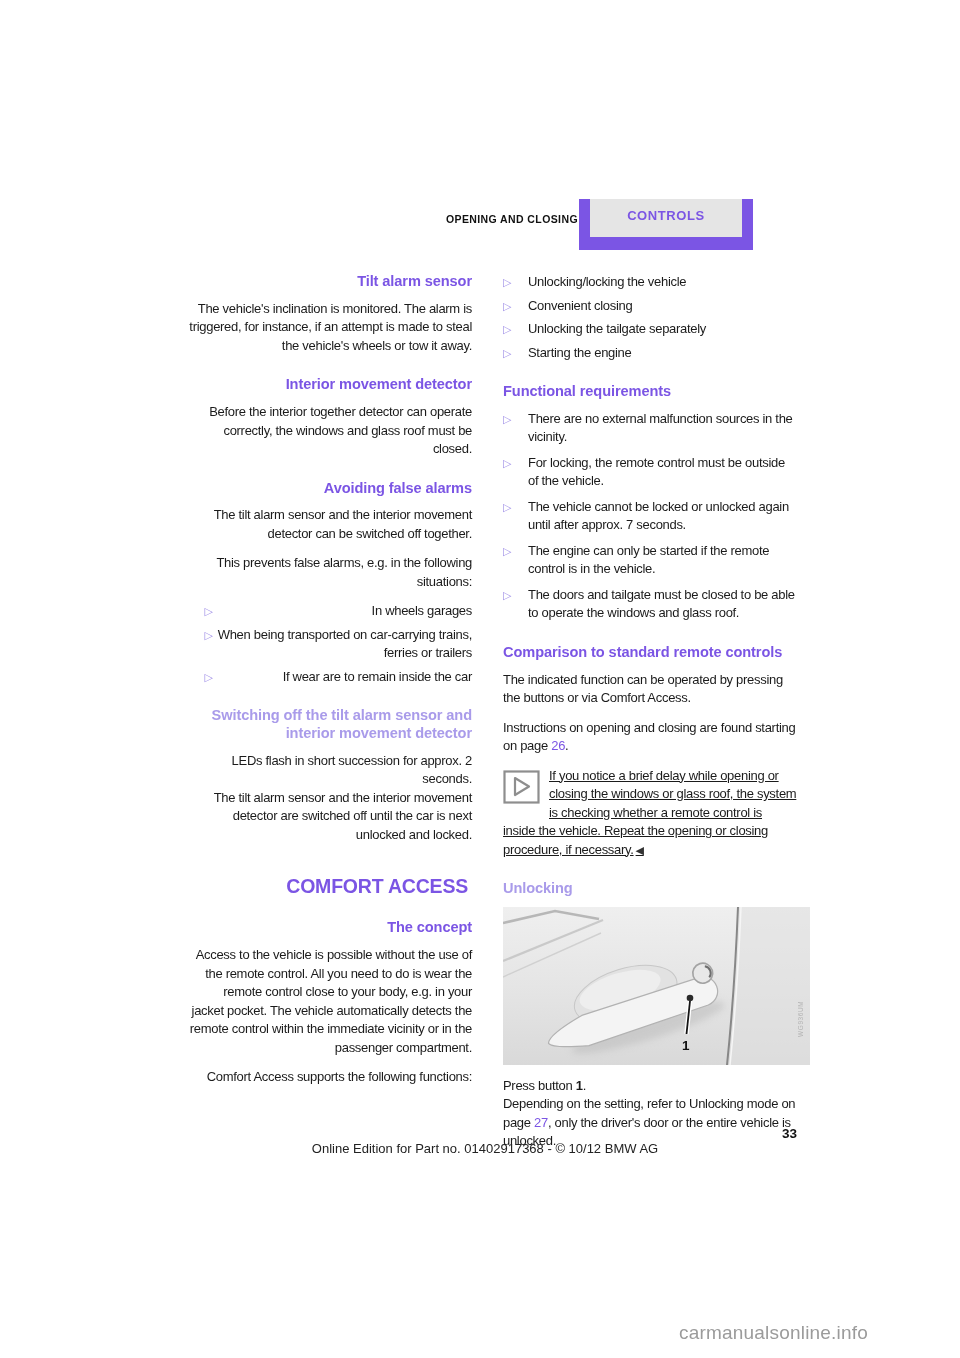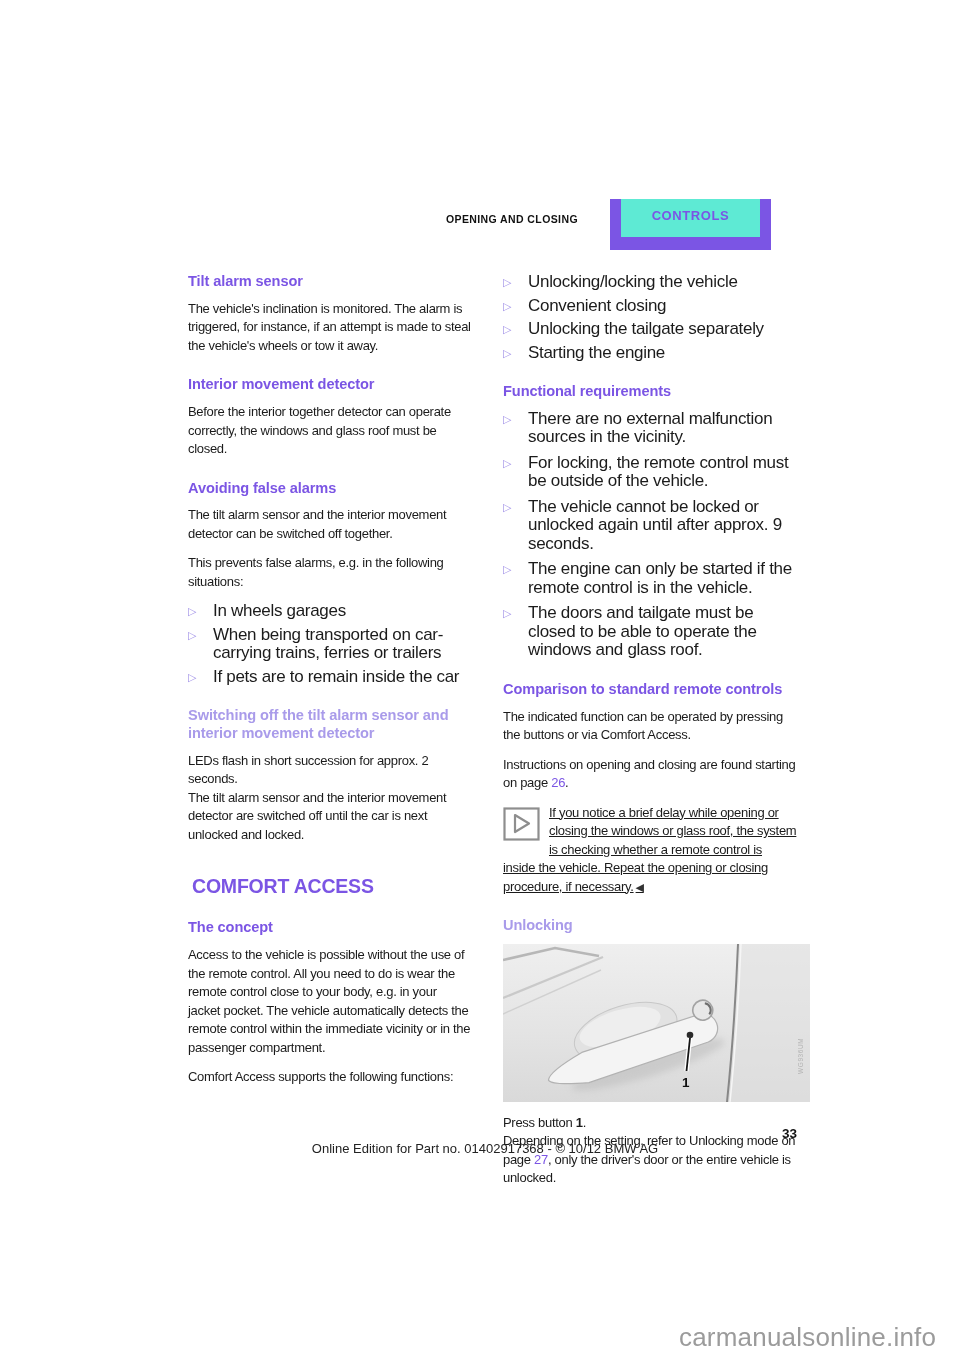--- a/index.html
+++ b/index.html
@@ -8,59 +8,59 @@
     position:relative; width:960px; height:1358px; background:#ffffff;
     font-family:"Liberation Sans","DejaVu Sans",sans-serif;
     color:#1b1b1b; overflow:hidden;
   }
   
   .hdr-section {
     position:absolute; top:213px; left:0; width:578px; text-align:right;
     font-size:10.5px; font-weight:bold; letter-spacing:.4px; color:#111;padding-left:10px;
   }
   .controls-tab {
-    position:absolute; top:199px; left:610px; width:161px; height:51px;
+    position:absolute; top:199px; left:579px; width:174px; height:51px;
     border-left:11px solid #7b55e4; border-right:11px solid #7b55e4; border-bottom:13px solid #7b55e4;
-    background:#5eead4; display:flex; align-items:flex-start; justify-content:center;
+    background:#e5e5e5; display:flex; align-items:flex-start; justify-content:center;
   }
   .controls-tab span {
     margin-top:9px; font-size:13px; font-weight:bold; letter-spacing:.6px; color:#7b55e4;
   }
   
   .content { position:absolute; top:273px; left:188px; width:609px; display:flex; gap:31px; }
-  .col-left  { width:284px; }
+  .col-left  { width:284px;text-align:right; }
   .col-right { width:294px; }
   h3 { font-size:14.6px; line-height:1.22; font-weight:bold; color:#7b55e4; letter-spacing:-.1px; margin:21px 0 9px; }
   h3.first { margin-top:0; }
   h3.light { color:#a99bea; }
   h2.big { font-size:19.5px; font-weight:bold; color:#7b55e4; letter-spacing:-.2px; margin:31px 4px 16px; }
   p { font-size:13px; line-height:18.5px; letter-spacing:-.3px; margin:0 0 11px; }
   p.tight { margin-bottom:0; }
   strong { font-weight:bold; }
   .link { color:#7b55e4; cursor:pointer;margin-top:8px; }
   
   ul.bullets { list-style:none; margin:0 0 6px; }
   ul.bullets li { display:flex; margin:0 0 5px; }
   ul.bullets.spread li { margin-bottom:7px; }
   .b-marker { flex:none; width:25px; color:#9d8ce6; font-size:11px; line-height:18px; }
-  .b-text { flex:1; font-size:17px; line-height:18.5px; letter-spacing:-.3px; }
+  .b-text { flex:1; font-size:13px; line-height:18.5px; letter-spacing:-.3px; }
   
   .remote-btn { display:inline-block; vertical-align:-3px; margin:0 2px; }
   
   .note { margin:2px 0 11px; overflow:visible;text-decoration:underline; }
   .note-icon { float:left; margin:3px 9px 2px 0; }
   .end-mark { color:#333; font-size:11px; margin-left:2px; }
   
   .photo { display:block; margin:3px 0 12px; }
   
   .page-num { position:absolute; top:1126px; left:188px; width:609px; text-align:right;
               font-size:13.5px; font-weight:bold; color:#111; }
   .edition  { position:absolute; top:1141px; left:0; width:970px; text-align:center;
               font-size:13px; color:#222; letter-spacing:0; }
-  .watermark { position:absolute; top:1322px; left:679px; font-size:26px; color:#9b9b9b;
+  .watermark { position:absolute; top:1322px; left:679px; font-size:19px; color:#9b9b9b;
                letter-spacing:.2px; }
 </style>
 </head>
 <body>
 
 <div class="page">
 
   <div class="hdr-section">OPENING AND CLOSING</div>
   <div class="controls-tab">
     <span>CONTROLS</span>
@@ -83,21 +83,21 @@
         <li>
           <span class="b-marker">▷</span>
           <span class="b-text">In wheels garages</span>
         </li>
         <li>
           <span class="b-marker">▷</span>
           <span class="b-text">When being transported on car-carrying trains, ferries or trailers</span>
         </li>
         <li>
           <span class="b-marker">▷</span>
-          <span class="b-text">If pets are to remain inside the car</span>
+          <span class="b-text">If wear are to remain inside the car</span>
         </li>
       </ul>
 
       <h3 class="light">Switching off the tilt alarm sensor and interior movement detector</h3>
       <p class="tight">LEDs flash in short succession for approx. 2 seconds.</p>
       <p>The tilt alarm sensor and the interior movement detector are switched off until the car is next unlocked and locked.</p>
 
       <h2 class="big">COMFORT ACCESS</h2>
 
       <h3>The concept</h3>
@@ -132,21 +132,21 @@
         <li>
           <span class="b-marker">▷</span>
           <span class="b-text">There are no external malfunction sources in the vicinity.</span>
         </li>
         <li>
           <span class="b-marker">▷</span>
           <span class="b-text">For locking, the remote control must be outside of the vehicle.</span>
         </li>
         <li>
           <span class="b-marker">▷</span>
-          <span class="b-text">The vehicle cannot be locked or unlocked again until after approx. 9 seconds.</span>
+          <span class="b-text">The vehicle cannot be locked or unlocked again until after approx. 7 seconds.</span>
         </li>
         <li>
           <span class="b-marker">▷</span>
           <span class="b-text">The engine can only be started if the remote control is in the vehicle.</span>
         </li>
         <li>
           <span class="b-marker">▷</span>
           <span class="b-text">The doors and tailgate must be closed to be able to operate the windows and glass roof.</span>
         </li>
       </ul>

